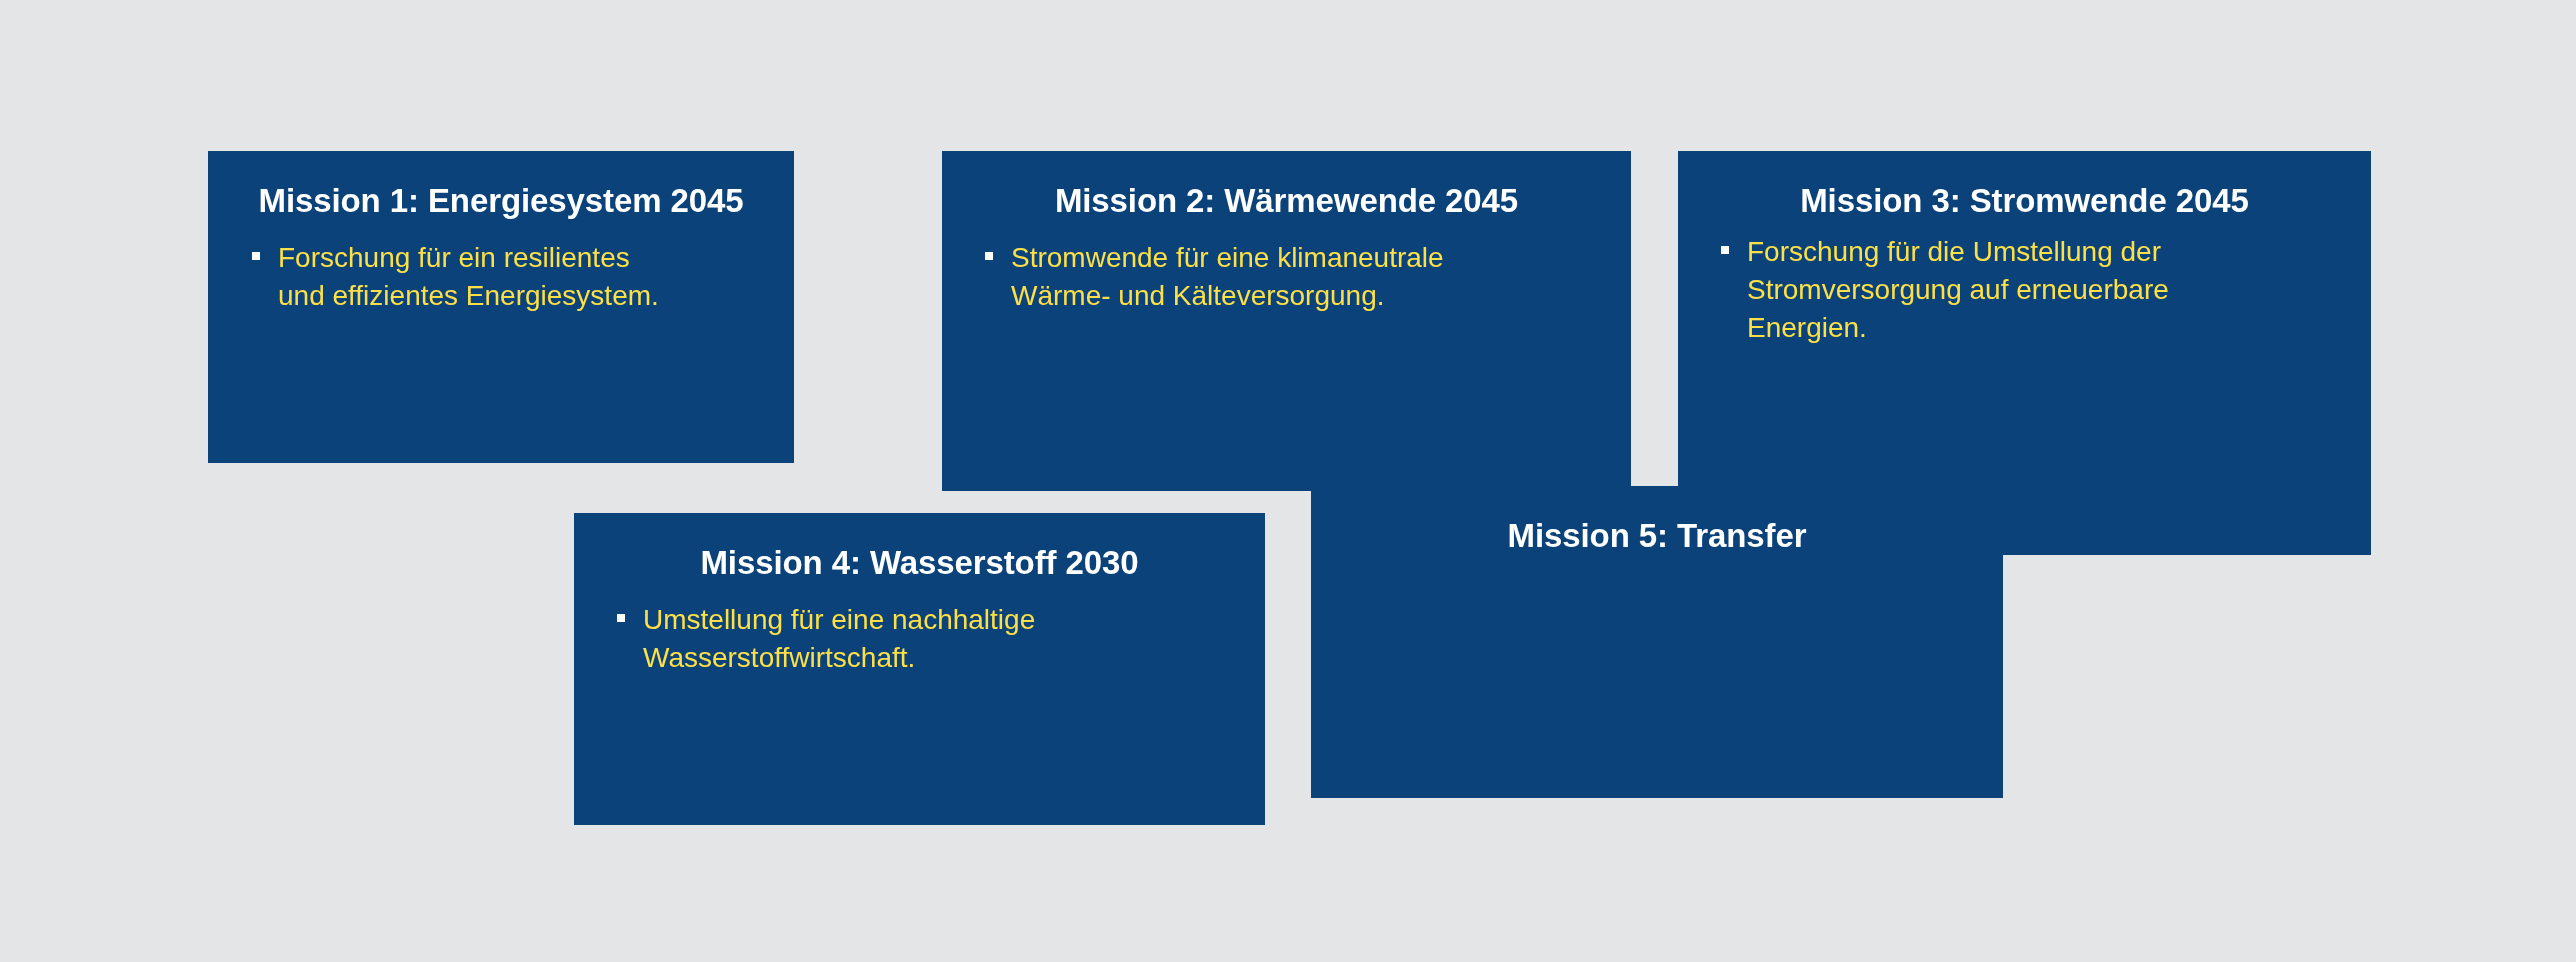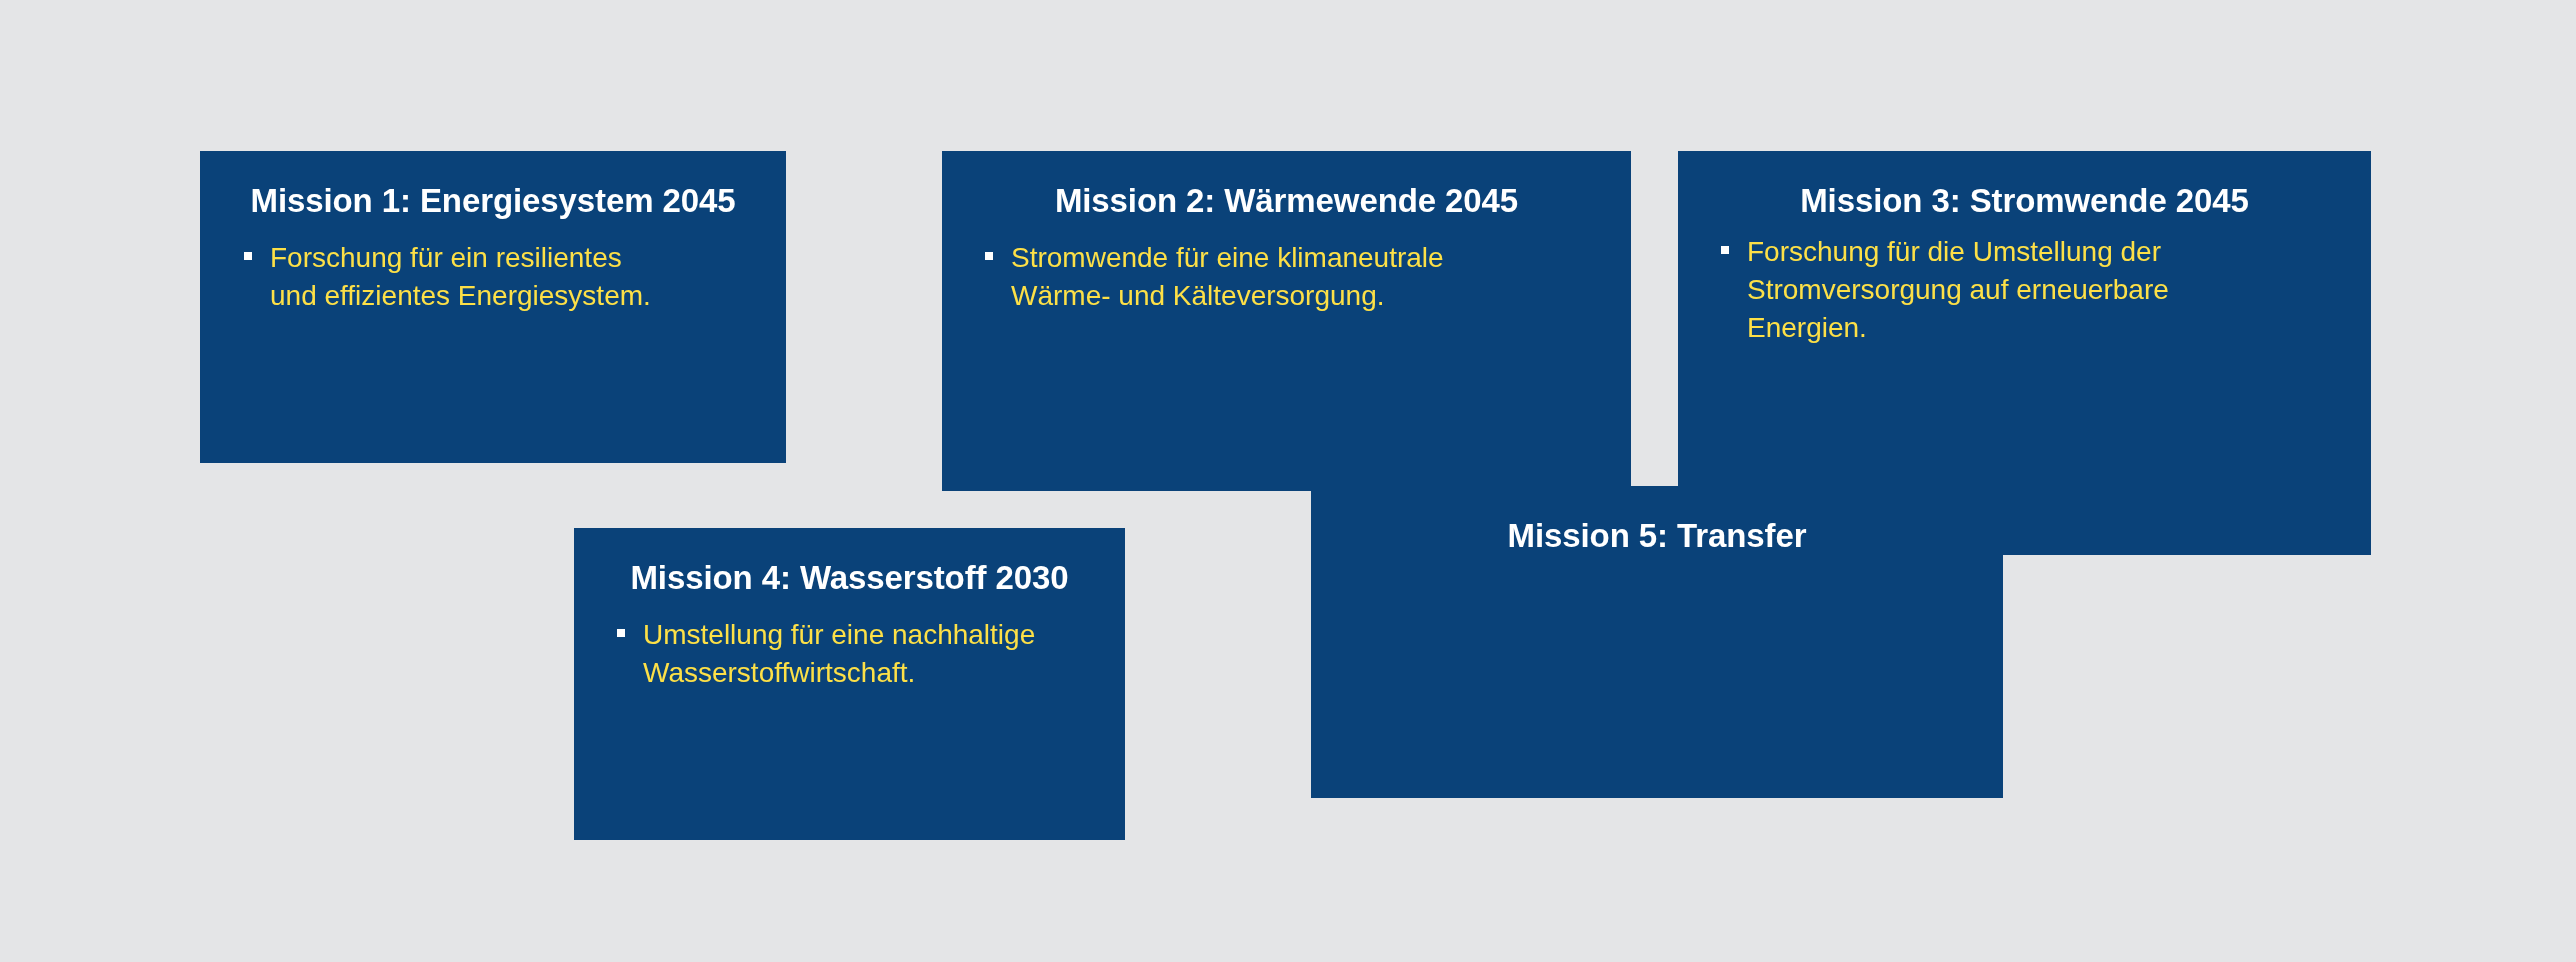--- a/index.html
+++ b/index.html
@@ -59,31 +59,31 @@
     height: 8.1px;
     background: #ffffff;
     display: block;
   }
   .bullet-text {
     display: block;
     white-space: pre-line;
   }
 
   
-  #card-mission-1 { left: 200px; top: 151px; width: 586px; height: 312px; }
+  #card-mission-1 { left: 208px; top: 151px; width: 586px; height: 312px; }
   #card-mission-1 .card-body { margin-left: 44px; margin-top: 19px; }
 
   #card-mission-2 { left: 942px; top: 151px; width: 689px; height: 340px; }
   #card-mission-2 .card-body { margin-left: 43px; margin-top: 19px; }
 
   #card-mission-3 { left: 1678px; top: 151px; width: 693px; height: 404px; }
   #card-mission-3 .card-body { margin-left: 43px; margin-top: 13px; }
 
   
-  #card-mission-4 { left: 574px; top: 528px; width: 551px; height: 312px; }
+  #card-mission-4 { left: 574px; top: 513px; width: 691px; height: 312px; }
   #card-mission-4 .card-body { margin-left: 43px; margin-top: 19px; }
 
   #card-mission-5 { left: 1311px; top: 486px; width: 692px; height: 312px; }
   #card-mission-5 .card-body { margin-left: 43px; margin-top: 19px; }
 </style>
 </head>
 <body>
 
 <div id="mission-board">
 

